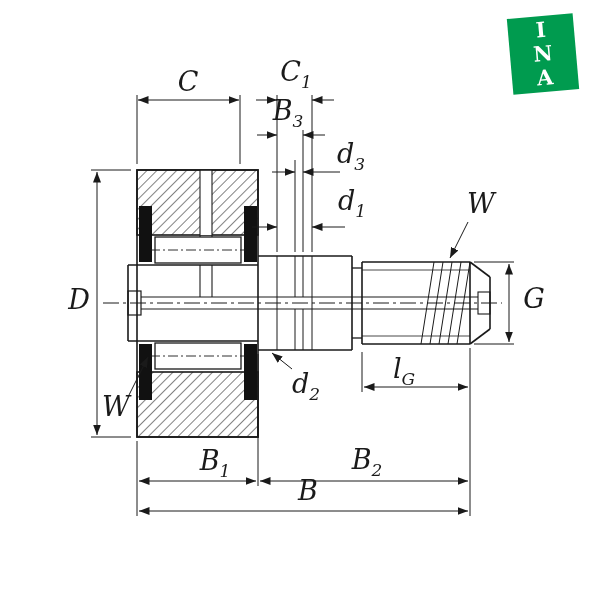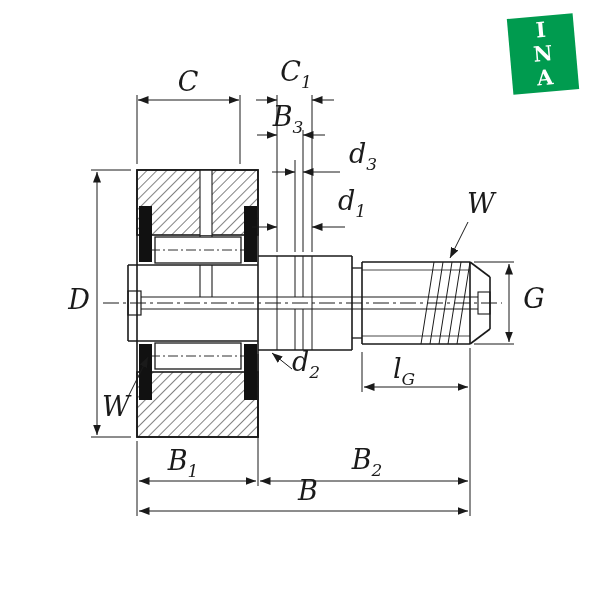--- a/index.html
+++ b/index.html
@@ -156,30 +156,30 @@
       <line x1="139" y1="511" x2="468" y2="511" marker-start="url(#arr)" marker-end="url(#arr)"></line>
 
       <line x1="468" y1="222" x2="450" y2="258" marker-end="url(#arr)"></line>
       <line x1="128" y1="397" x2="148" y2="357" marker-end="url(#arr)"></line>
       <line x1="292" y1="369" x2="272" y2="353" marker-end="url(#arr)"></line>
     </g>
   </svg>
 
   <div class="dim-label" style="left:188px; top:84px"><span>C</span><span class="sub"></span></div>
   <div class="dim-label" style="left:296px; top:74px"><span>C</span><span class="sub">1</span></div>
-  <div class="dim-label" style="left:288px; top:119px"><span>B</span><span class="sub">3</span></div>
-  <div class="dim-label" style="left:363px; top:156px"><span>d</span><span class="sub">3</span></div>
+  <div class="dim-label" style="left:288px; top:113px"><span>B</span><span class="sub">3</span></div>
+  <div class="dim-label" style="left:351px; top:156px"><span>d</span><span class="sub">3</span></div>
   <div class="dim-label" style="left:352px; top:203px"><span>d</span><span class="sub">1</span></div>
   <div class="dim-label" style="left:481px; top:206px"><span>W</span><span class="sub"></span></div>
   <div class="dim-label" style="left:79px;  top:302px"><span>D</span><span class="sub"></span></div>
   <div class="dim-label" style="left:534px; top:301px"><span>G</span><span class="sub"></span></div>
   <div class="dim-label" style="left:116px; top:409px"><span>W</span><span class="sub"></span></div>
-  <div class="dim-label" style="left:306px; top:364px"><span>d</span><span class="sub">2</span></div>
+  <div class="dim-label" style="left:306px; top:386px"><span>d</span><span class="sub">2</span></div>
   <div class="dim-label" style="left:404px; top:371px"><span>l</span><span class="sub">G</span></div>
-  <div class="dim-label" style="left:183px; top:463px"><span>B</span><span class="sub">1</span></div>
+  <div class="dim-label" style="left:215px; top:463px"><span>B</span><span class="sub">1</span></div>
   <div class="dim-label" style="left:367px; top:462px"><span>B</span><span class="sub">2</span></div>
   <div class="dim-label" style="left:308px; top:493px"><span>B</span><span class="sub"></span></div>
 
   <div class="ina-logo" style="background: rgb(0, 155, 79);">
     <span class="logo-letter">I</span>
     <span class="logo-letter">N</span>
     <span class="logo-letter">A</span>
   </div>
 
 </div>

